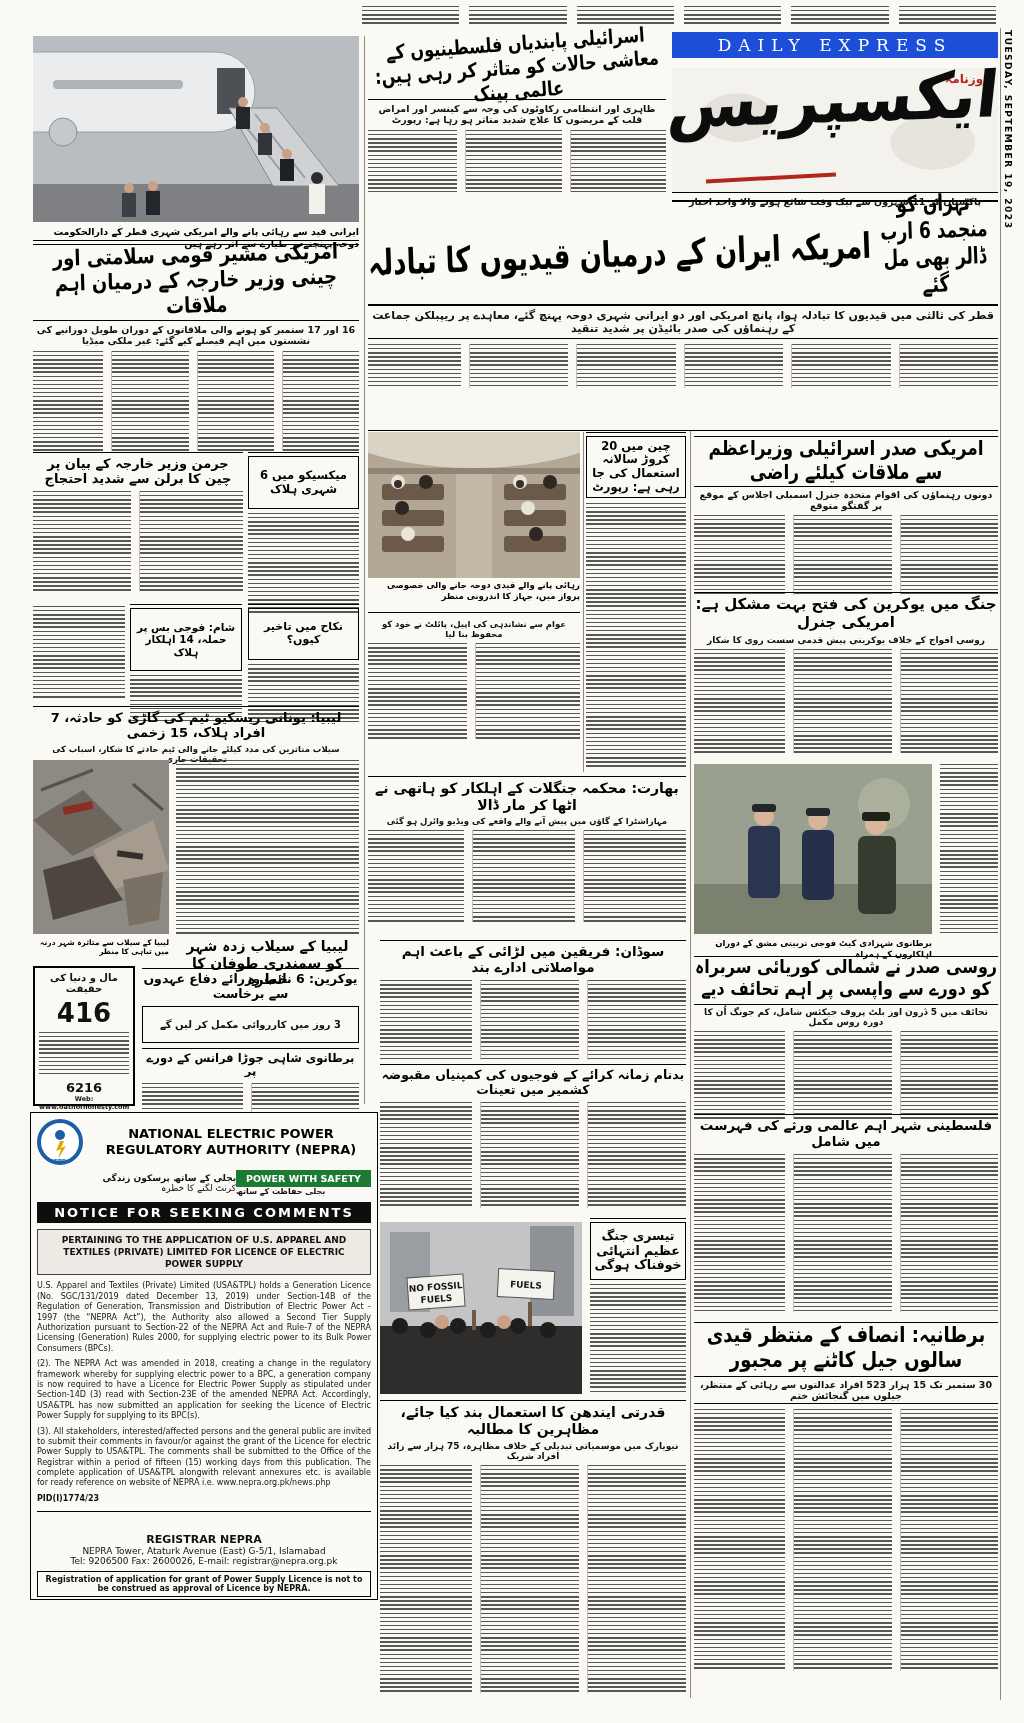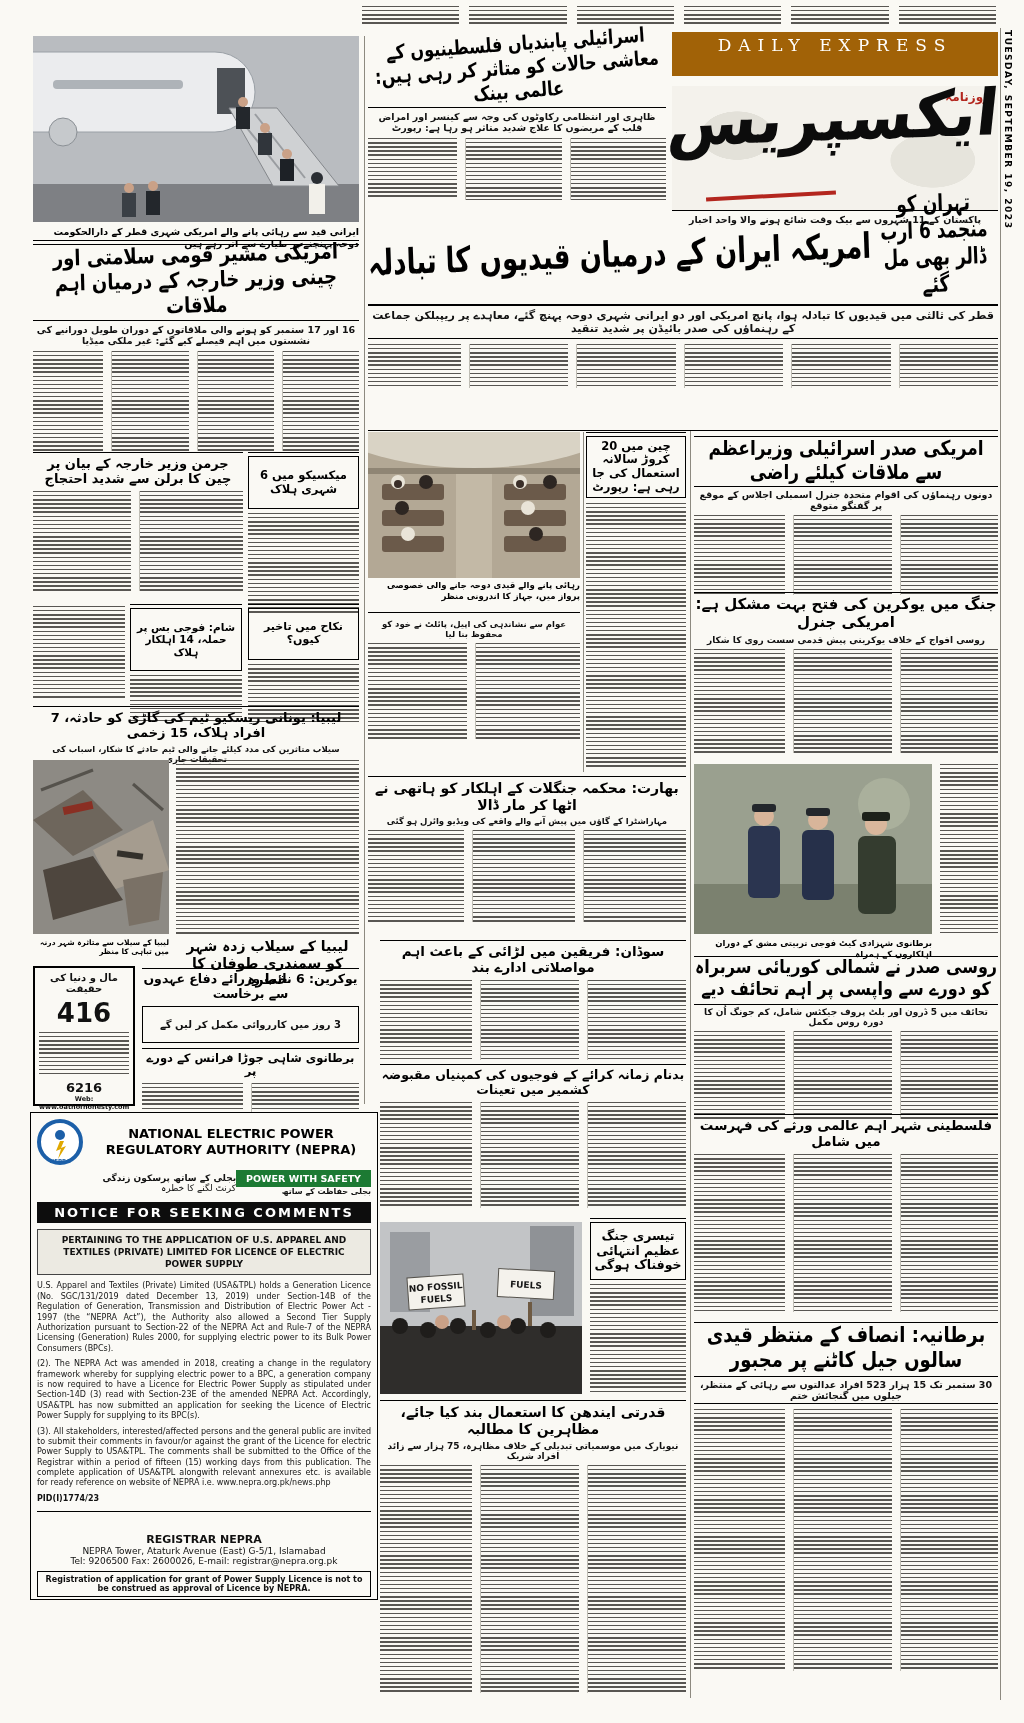--- a/index.html
+++ b/index.html
@@ -12,22 +12,22 @@
   .sub{font-weight:bold;text-align:center;color:#111}
   .sim{background-image:repeating-linear-gradient(#35332f 0px,#35332f 1.4px,transparent 1.4px,transparent 4.1px);opacity:.82}
   .cols{display:flex;gap:8px}
   .cols .c{flex:1;border-left:1px solid #b3b0a6;padding-left:6px;height:100%}
   .cols .c:first-child{border-left:none;padding-left:0}
   .art{border-top:1.5px solid #000;padding-top:3px}
   .boxhl{border:1.5px solid #000;padding:12px 3px}
   .vsep{position:absolute;width:0;border-left:1px solid #8d8a80}
   .hsep{position:absolute;height:0;border-top:1px solid #000}
   .cap{font-weight:bold;color:#000;text-align:right;line-height:1.25}
-  .deband{background:#a16207;color:#fff;font-family:"DejaVu Serif",serif;
-          letter-spacing:7px;text-align:center;font-size:17px;line-height:26px;height:44px}
+  .deband{background:#1d4ed8;color:#fff;font-family:"DejaVu Serif",serif;
+          letter-spacing:7px;text-align:center;font-size:17px;line-height:26px;height:26px}
   .npr-p{font-size:8px;line-height:1.3;text-align:justify;color:#151515;margin-bottom:5px}
   svg{display:block}
 </style>
 </head>
 <body>
 
 <div class="page">
 
   <div class="abs" style="left:362px;top:6px;width:634px;height:18px;display:flex;gap:10px">
     <div class="sim" style="flex:1"></div>
@@ -50,21 +50,21 @@
       <div class="ur" style="font-size:64px;font-weight:bold;text-align:center;color:#0c0c0c;
            transform:skewX(-8deg) rotate(-2deg);margin-top:10px;line-height:1">ایکسپریس</div>
       <div class="abs" style="left:34px;bottom:12px;width:130px;height:4px;background:#b3261e;transform:rotate(-3deg)"></div>
     </div>
     <div class="ur" style="height:18px;border-top:1.5px solid #000;font-size:9.5px;font-weight:bold;
          text-align:center;line-height:17px">پاکستان کے 11 شہروں سے بیک وقت شائع ہونے والا واحد اخبار</div>
   </div>
 
   <div class="abs" style="left:368px;top:34px;width:298px;height:166px">
     <div class="ur hl" style="font-size:16px;transform:rotate(-4deg) scaleY(1.25);margin-top:6px">اسرائیلی پابندیاں فلسطینیوں کے معاشی حالات کو متاثر کر رہی ہیں: عالمی بینک</div>
-    <div class="ur sub" style="font-size:9.5px;margin-top:10px;border-top:1px solid #000;padding-top:3px">ظاہری اور انتظامی رکاوٹوں کی وجہ سے کینسر اور امراض قلب کے مریضوں کا علاج شدید متاثر ہو رہا ہے: رپورٹ</div>
+    <div class="ur sub" style="font-size:9.5px;margin-top:2px;border-top:1px solid #000;padding-top:3px">ظاہری اور انتظامی رکاوٹوں کی وجہ سے کینسر اور امراض قلب کے مریضوں کا علاج شدید متاثر ہو رہا ہے: رپورٹ</div>
     <div class="cols" style="height:62px;margin-top:5px">
       <div class="c sim"></div>
       <div class="c sim"></div>
       <div class="c sim"></div>
     </div>
   </div>
 
   <svg class="abs" style="left:33px;top:36px" width="326" height="186" viewBox="0 0 326 186">
     <rect width="326" height="186" fill="#b9bcc0"></rect>
     <rect y="148" width="326" height="38" fill="#7e8084"></rect>
@@ -372,21 +372,21 @@
         <polygon points="23,22 19,32 24,30 21,40 29,27 24,29 27,22" fill="#e0a800"></polygon>
         <text x="23" y="44" font-size="5.5" text-anchor="middle" fill="#1c5fa8" font-weight="bold">NEPRA</text>
       </svg>
       <div class="hl" style="flex:1;font-size:13px;line-height:1.25;text-align:center">NATIONAL ELECTRIC POWER REGULATORY AUTHORITY (NEPRA)</div>
     </div>
     <div style="display:flex;align-items:center;margin-top:5px">
       <div style="flex:1">
         <div class="ur" style="font-size:9px;font-weight:bold">بجلی کے ساتھ پرسکون زندگی</div>
         <div class="ur" style="font-size:9px">کرنٹ لگنے کا خطرہ</div>
       </div>
-      <div style="text-align:right">
+      <div style="text-align:left">
         <div style="background:#1c7a33;color:#fff;font-size:9.5px;font-weight:bold;padding:3px 10px">POWER WITH SAFETY</div>
         <div class="ur" style="font-size:8px;font-weight:bold">بجلی حفاظت کے ساتھ</div>
       </div>
     </div>
     <div style="background:#0d0d0d;color:#fff;text-align:center;font-size:13px;font-weight:bold;
          letter-spacing:2px;padding:3px 0;margin-top:6px">NOTICE FOR SEEKING COMMENTS</div>
     <div style="border:1px solid #444;background:#eceae2;text-align:center;font-size:9px;font-weight:bold;
          padding:4px 10px;margin:6px 0;line-height:1.35">PERTAINING TO THE APPLICATION OF U.S. APPAREL AND TEXTILES (PRIVATE) LIMITED FOR LICENCE OF ELECTRIC POWER SUPPLY</div>
     <div class="npr-p">U.S. Apparel and Textiles (Private) Limited (USA&amp;TPL) holds a Generation Licence (No. SGC/131/2019 dated December 13, 2019) under Section-14B of the Regulation of Generation, Transmission and Distribution of Electric Power Act - 1997 (the “NEPRA Act”), the Authority also allowed a Second Tier Supply Authorization pursuant to Section-22 of the NEPRA Act and Rule-7 of the NEPRA Licensing (Generation) Rules 2000, for supplying electric power to its Bulk Power Consumers (BPCs).</div>
     <div class="npr-p">(2).  The NEPRA Act was amended in 2018, creating a change in the regulatory framework whereby for supplying electric power to a BPC, a generation company is now required to have a Licence for Electric Power Supply as stipulated under Section-14D (3) read with Section-23E of the amended NEPRA Act. Accordingly, USA&amp;TPL has now submitted an application for seeking the Licence of Electric Power Supply for supplying to its BPC(s).</div>

